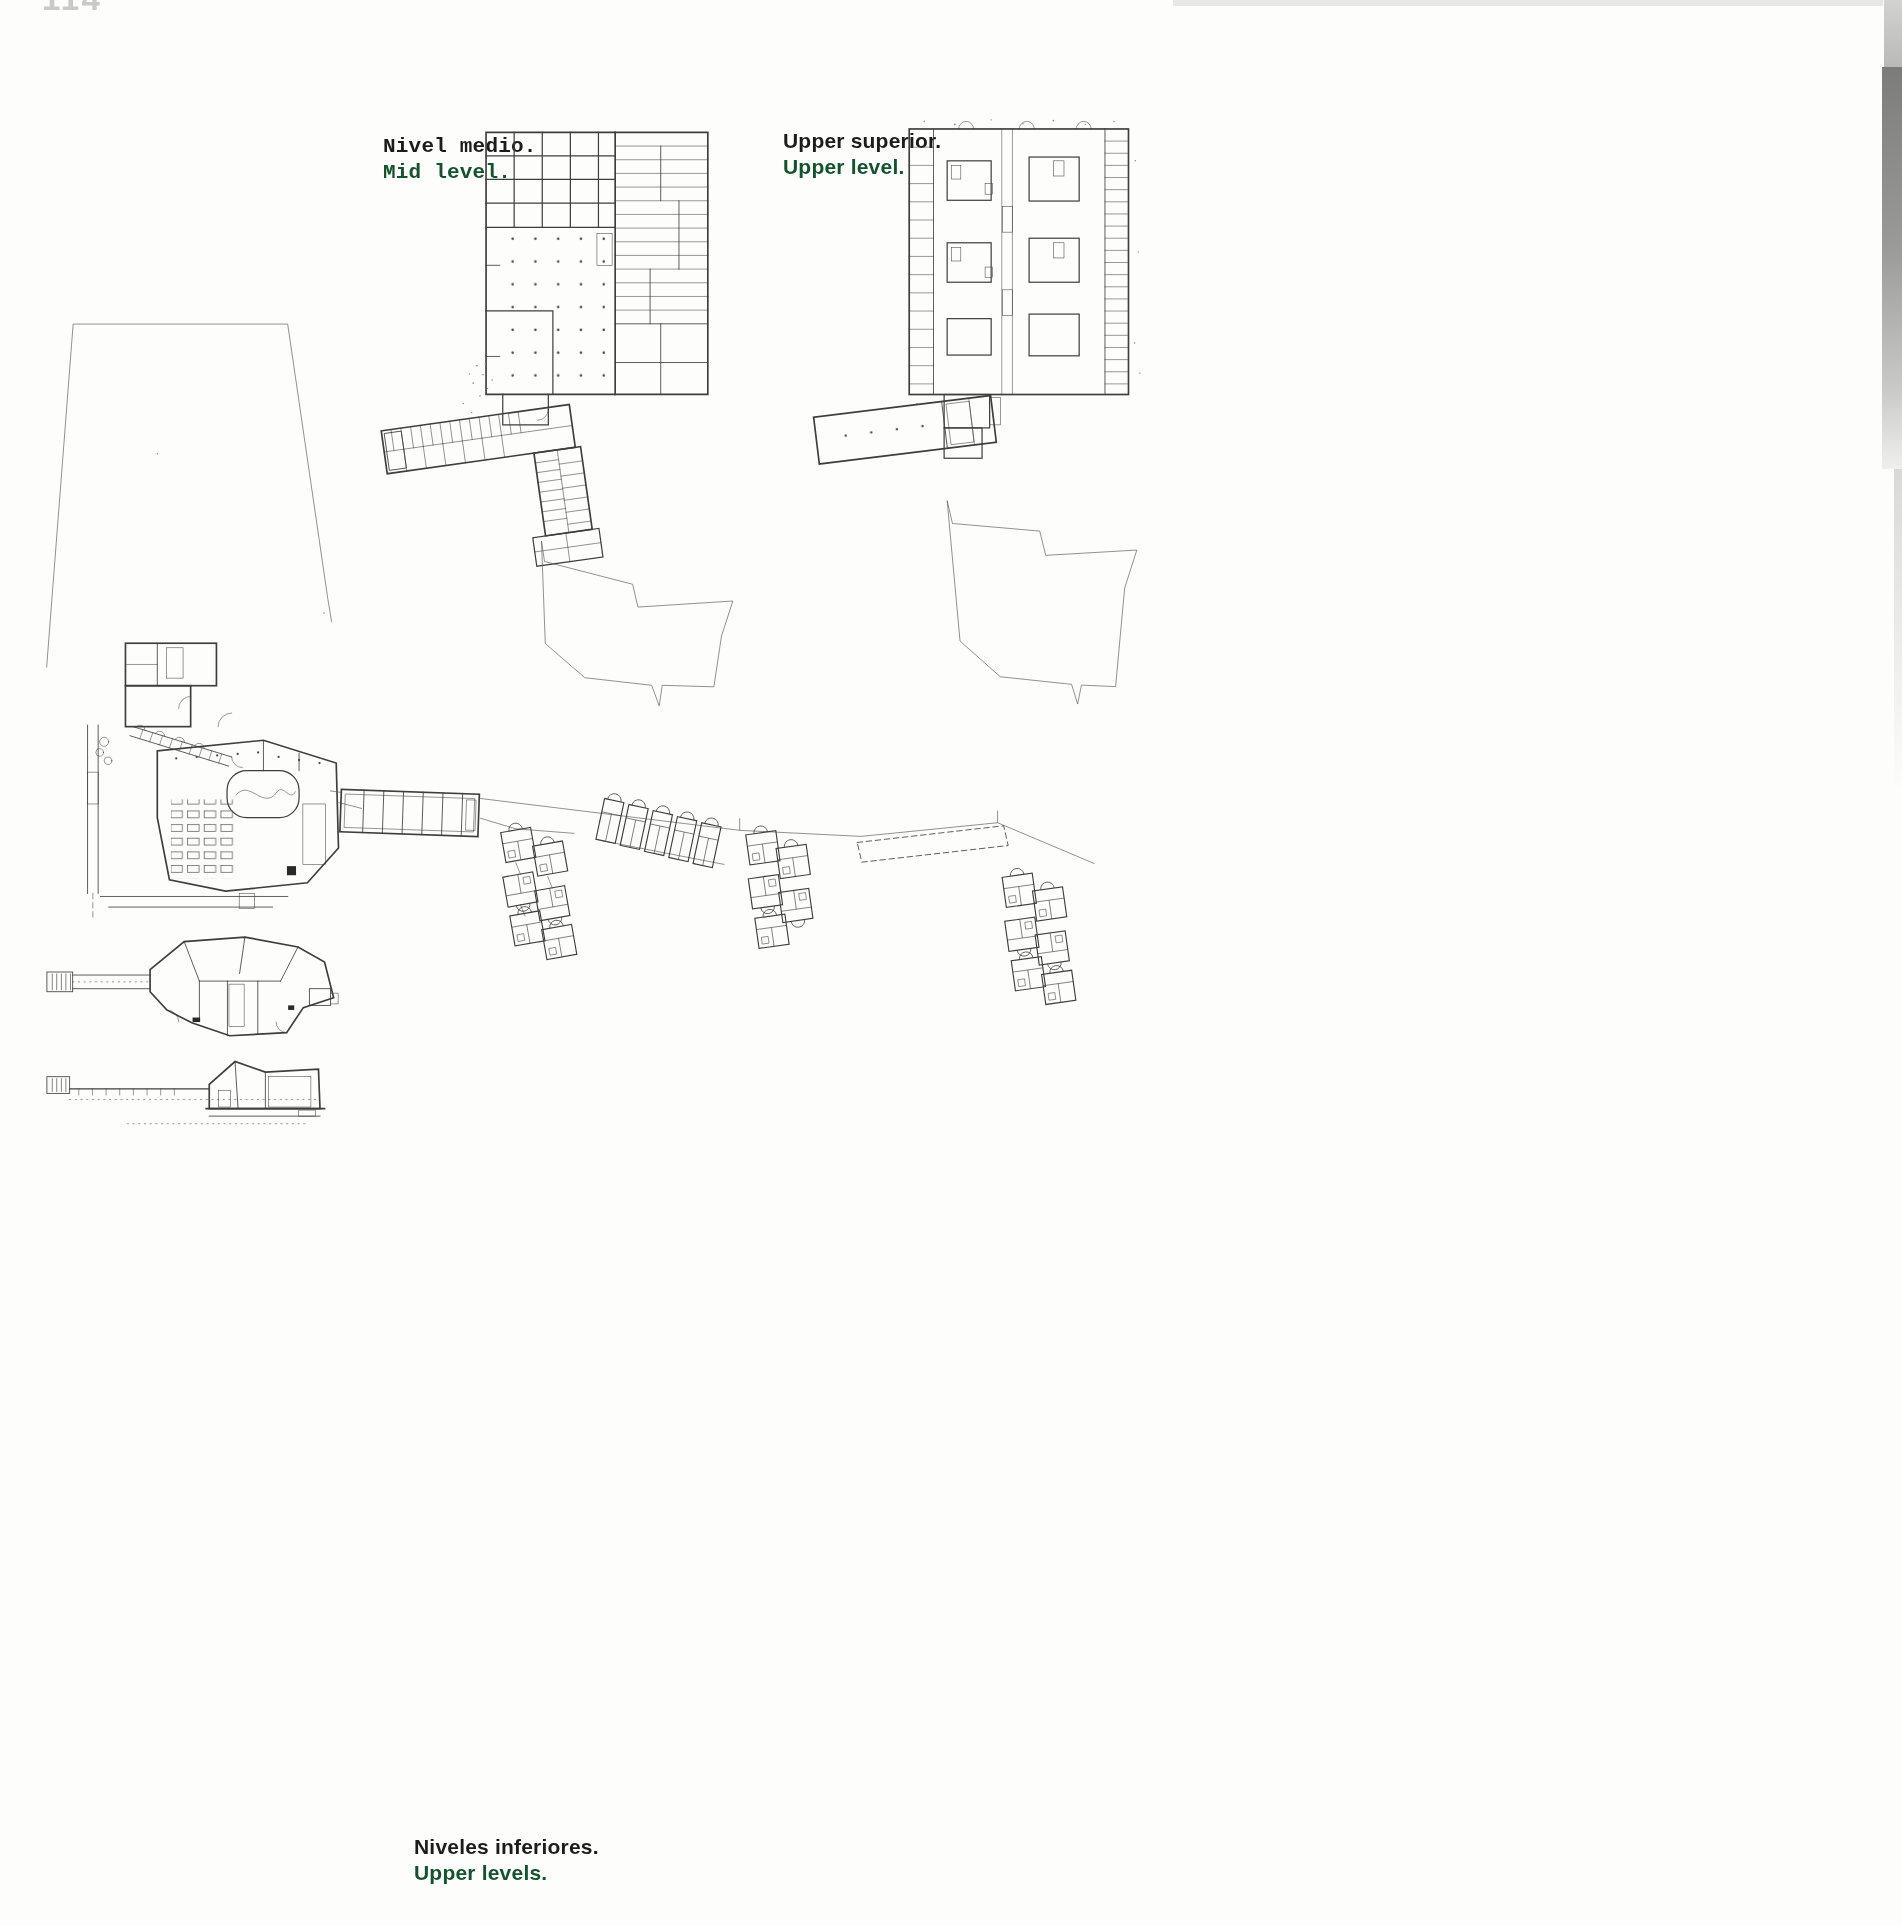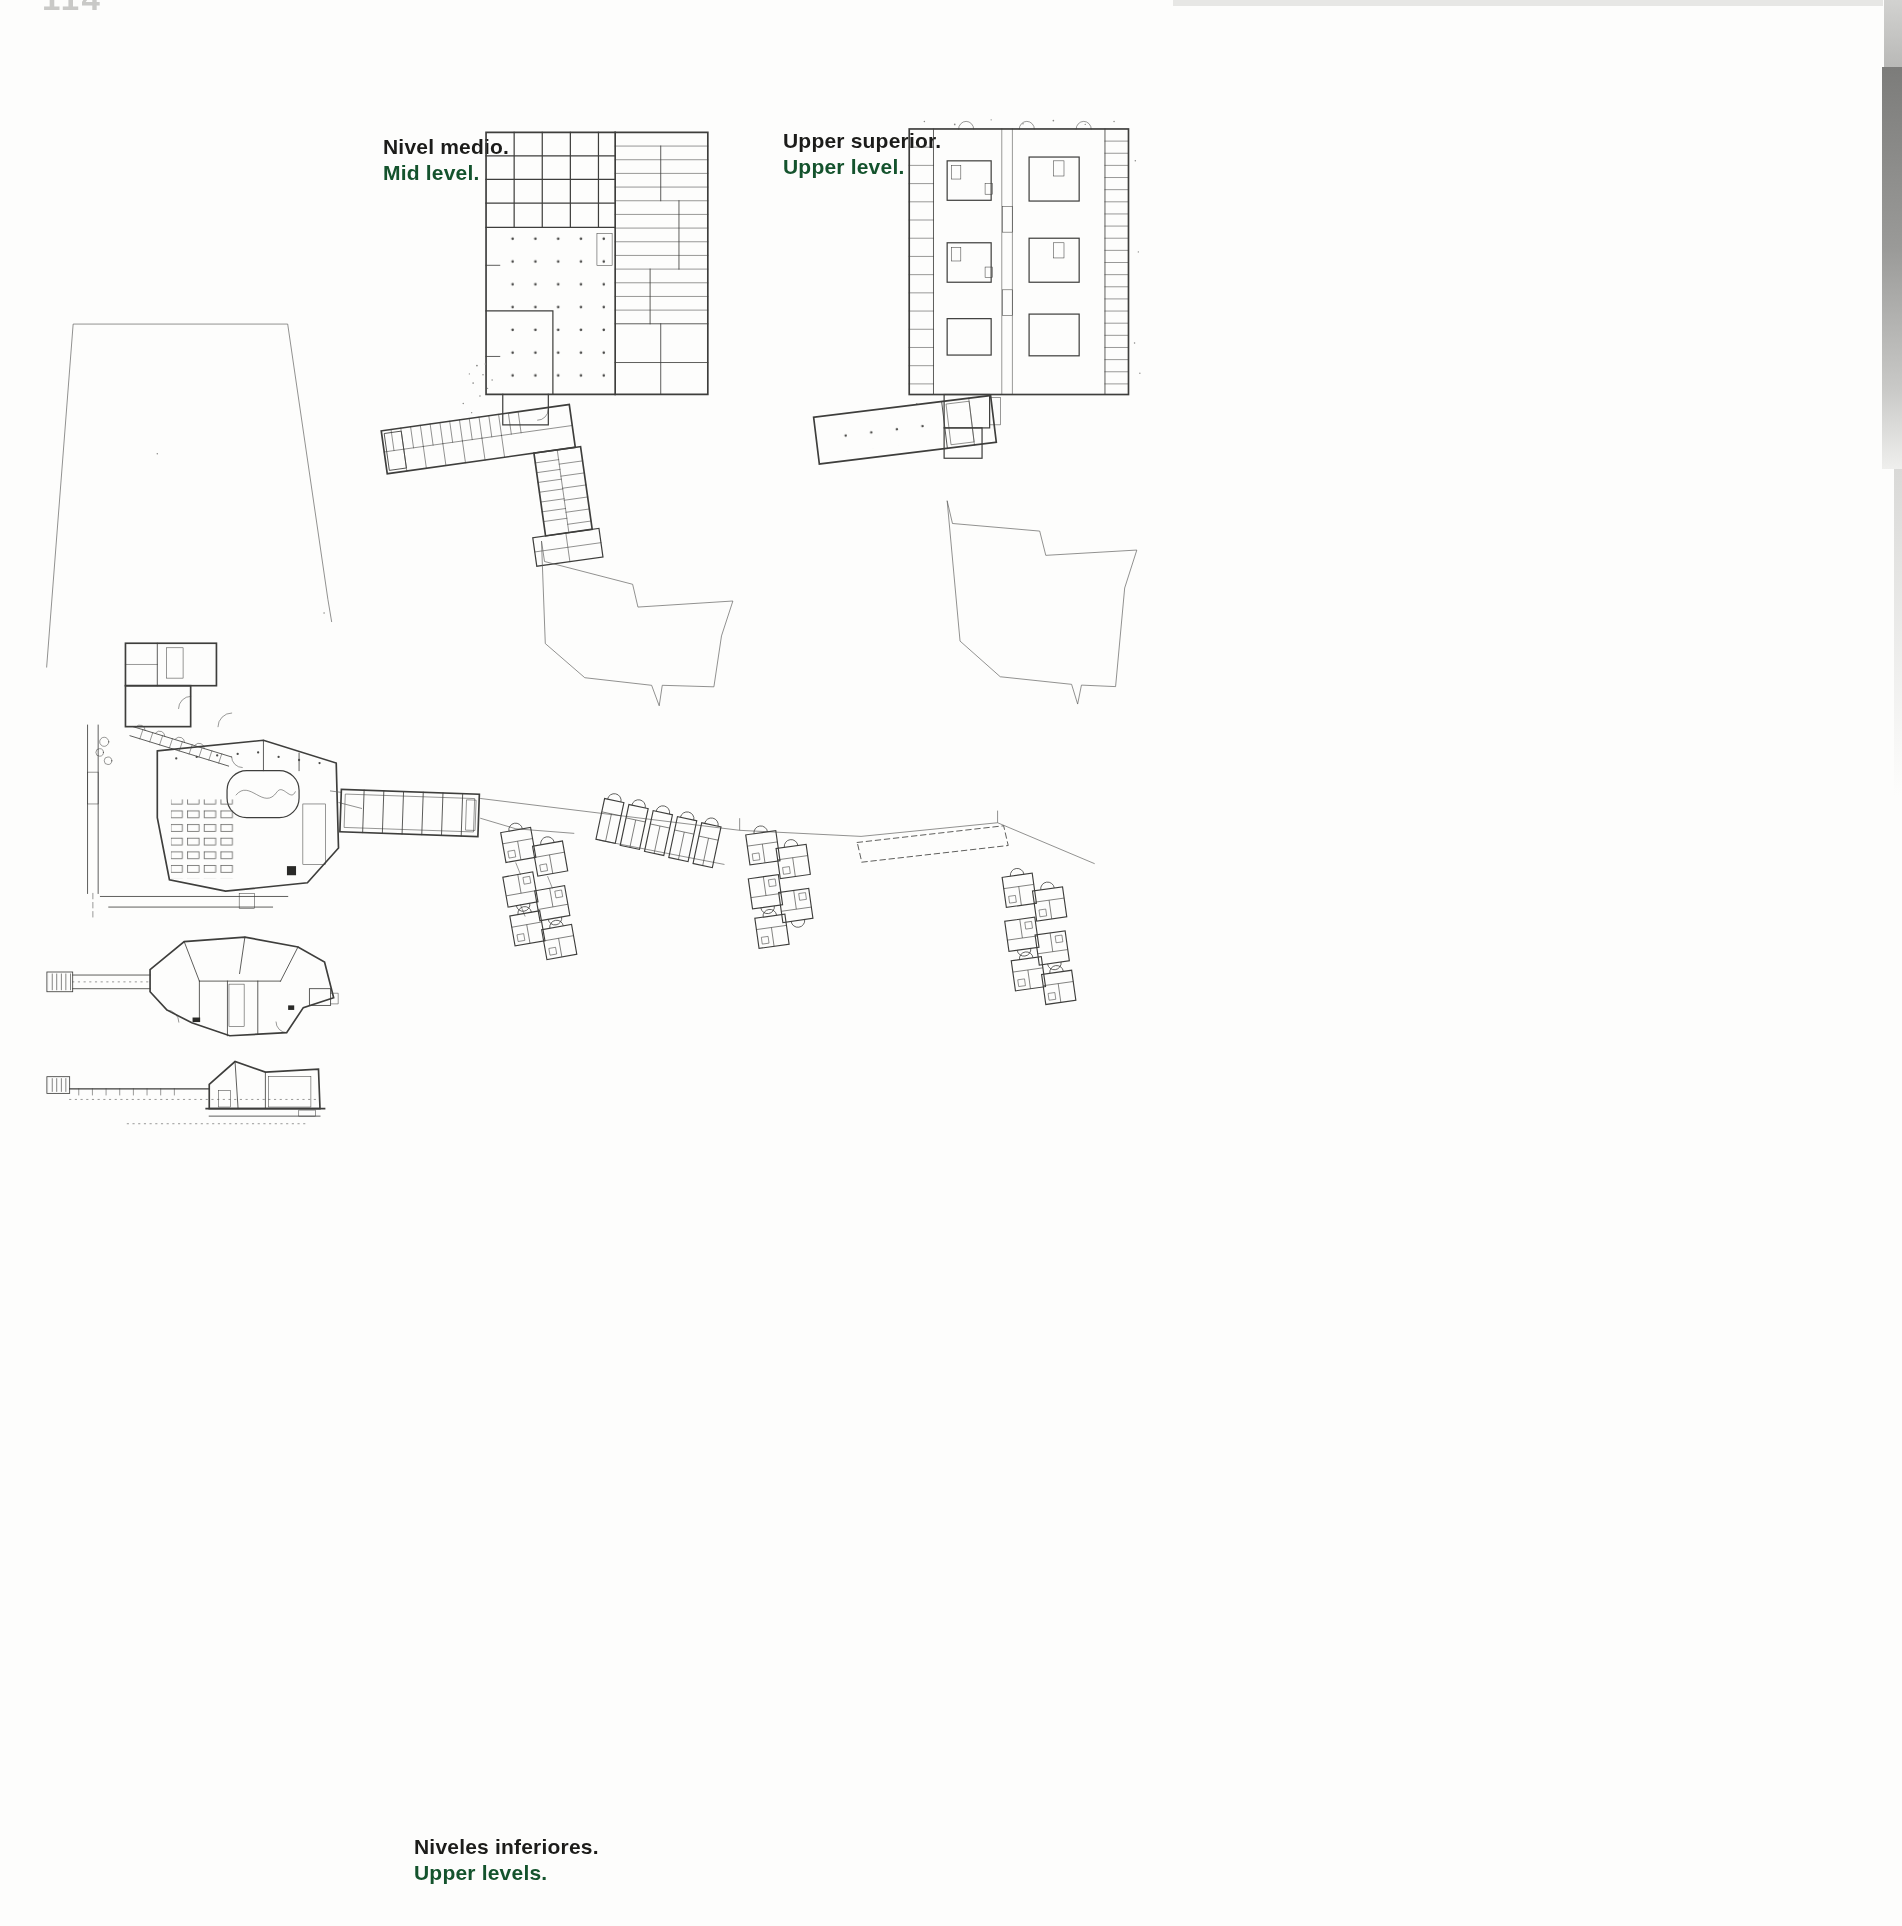--- a/index.html
+++ b/index.html
@@ -75,21 +75,21 @@
 
 <div class="page-number-clip">
   <span>114</span>
 </div>
 
 <div class="scan-strip-top"></div>
 <div class="scan-edge-upper"></div>
 <div class="scan-edge-dark"></div>
 <div class="scan-edge-fade"></div>
 
-<div class="plan-label" style="left:383px;top:134px;">
+<div class="plan-label" style="left:383px;top:134px;font-family:Liberation Mono, monospace;">
   <div class="es">Nivel medio.</div>
   <div class="en">Mid level.</div>
 </div>
 <div class="plan-label" style="left:783px;top:128px;">
   <div class="es">Upper superior.</div>
   <div class="en">Upper level.</div>
 </div>
 <div class="plan-label" style="left:414px;top:1834px;">
   <div class="es">Niveles inferiores.</div>
   <div class="en">Upper levels.</div>

